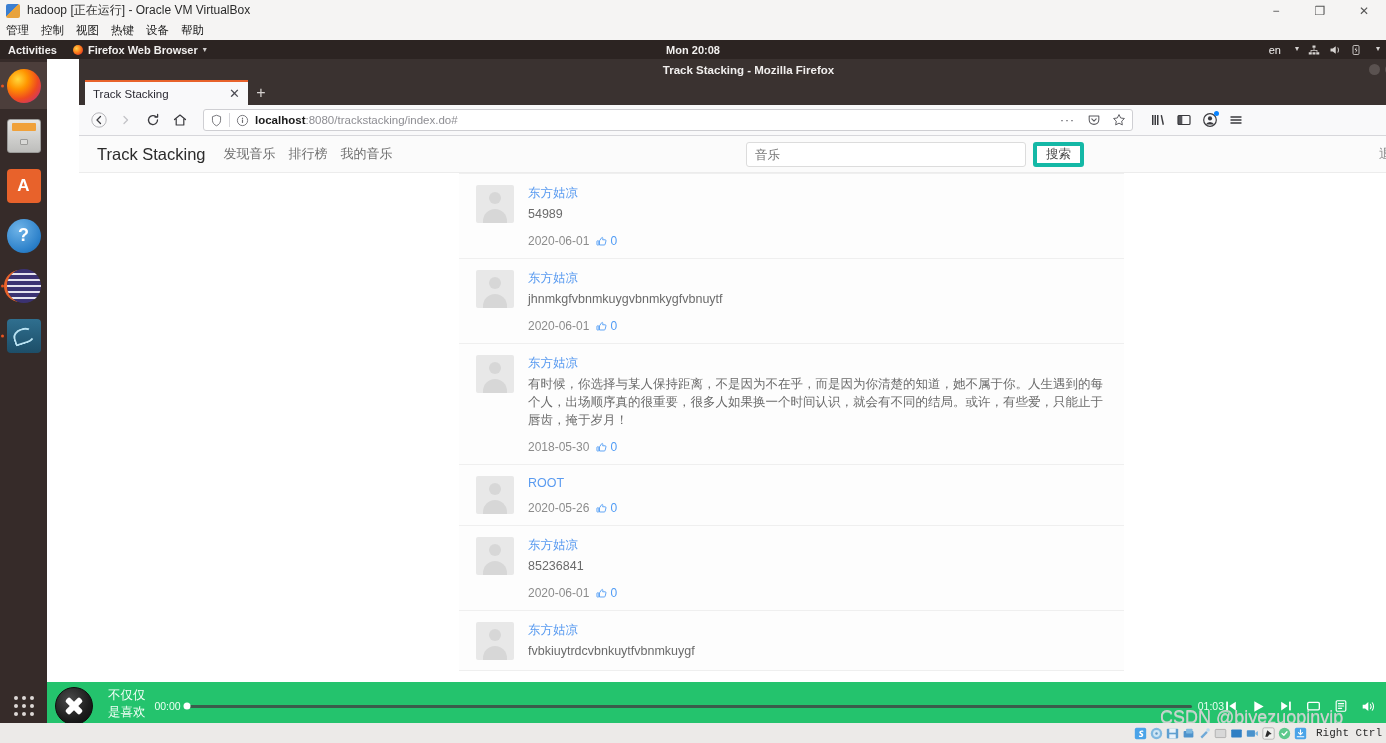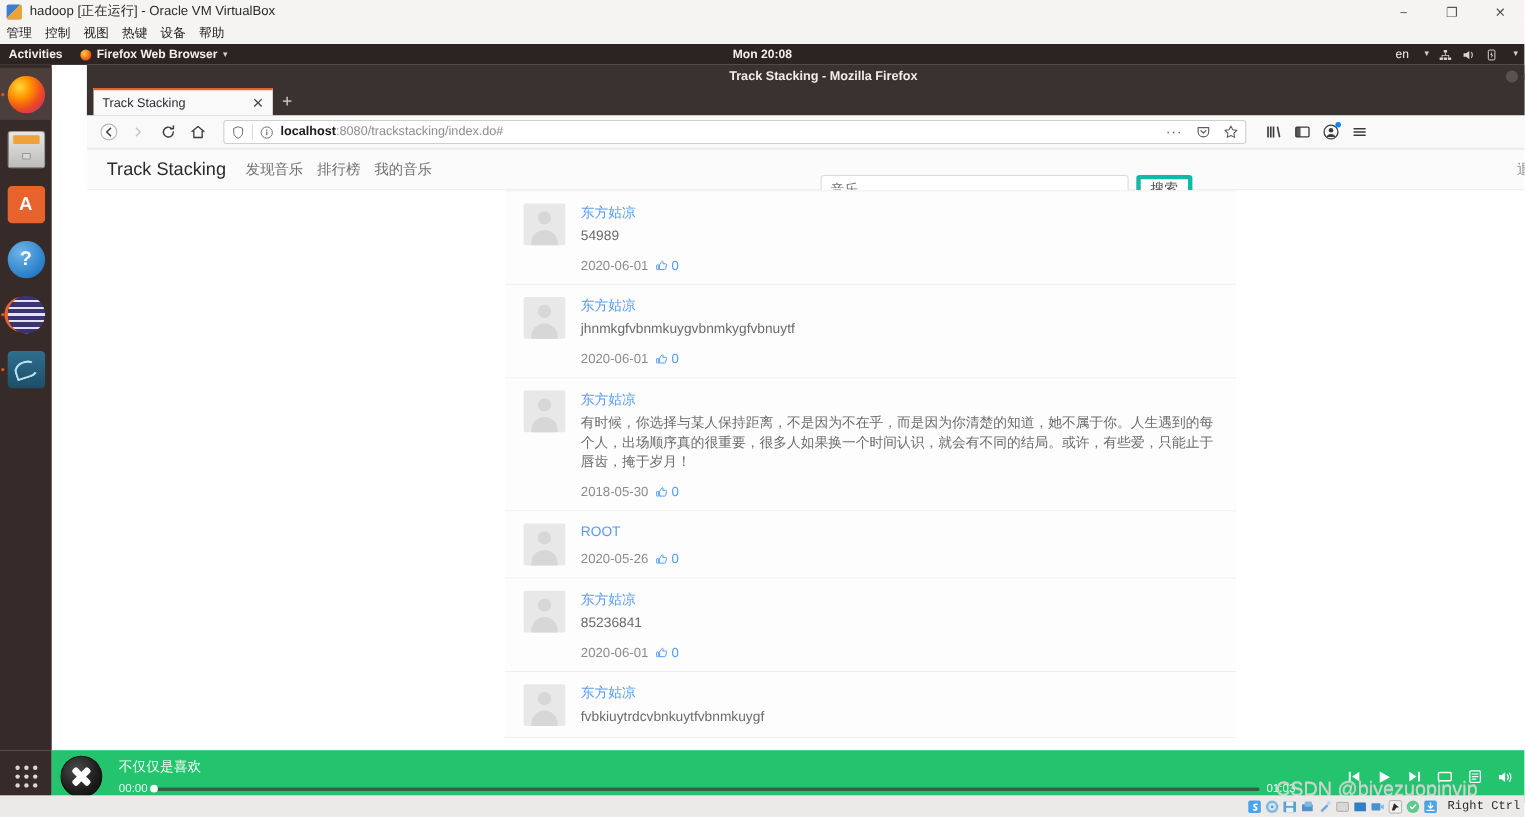--- a/index.html
+++ b/index.html
@@ -162,21 +162,21 @@
   .badge-dot { position:absolute; right:3px; top:3px; width:5px; height:5px; border-radius:50%; background:#0a84ff; }
 
   
   .page { position:relative; height: calc(623px - 21px - 25px - 31px); background:#fff; overflow:hidden; }
   .site-header {
     height:37px; background:#fbfbfb; border-bottom:1px solid #ececec;
     display:flex; align-items:center; padding:0 12px; position:relative;
   }
   .brand { font-size:16.5px; color:#2b2b2b; margin-left:6px; margin-right:18px; white-space:nowrap; }
   .navlink { font-size:13px; color:#6f6f6f; margin-right:13px; white-space:nowrap; }
-  .searchwrap { position:absolute; left:667px; top:23px; display:flex; align-items:center; gap:7px; }
+  .searchwrap { position:absolute; left:667px; top:6px; display:flex; align-items:center; gap:7px; }
   .search-input {
     width:280px; height:25px; border:1px solid #dcdcdc; border-radius:3px; background:#fff;
     font-size:12.5px; color:#8d8d8d; padding:0 8px; outline:none;
     font-family:"Liberation Sans","DejaVu Sans",sans-serif;
   }
   .search-btn {
     height:25px; padding:0 9px; border:4px solid #14b8a6; border-radius:3px;
     background:#fff; color:#4a4a4a; font-size:12.5px; cursor:pointer;
     font-family:"Liberation Sans","DejaVu Sans",sans-serif;
   }
@@ -229,21 +229,21 @@
   }
   .p-cover .x {
     position:absolute; left:50%; top:50%; transform:translate(-50%,-50%) rotate(45deg);
     width:20px; height:20px;
   }
   .p-cover .x::before, .p-cover .x::after {
     content:""; position:absolute; background:#fff; border-radius:2px;
   }
   .p-cover .x::before { left:7px; top:0; width:6px; height:20px; }
   .p-cover .x::after { top:7px; left:0; height:6px; width:20px; }
-  .p-info { margin-left:15px; display:flex; flex-direction:column; justify-content:center; }
+  .p-info { margin-left:15px; display:flex; flex-direction:row; justify-content:center; }
   .p-title { font-size:12.5px; color:#f4fff8; margin-bottom:5px; }
   .p-timerow { display:flex; align-items:center; gap:6px; }
   .p-cur, .p-dur { font-size:10.5px; color:#e9fff2; }
   .p-track {
     width:1005px; height:3px; background:#3a5c4b; border-radius:2px; position:relative;
   }
   .p-knob {
     position:absolute; left:0; top:50%; transform:translate(-50%,-50%);
     width:7px; height:7px; border-radius:50%; background:#fff;
   }

